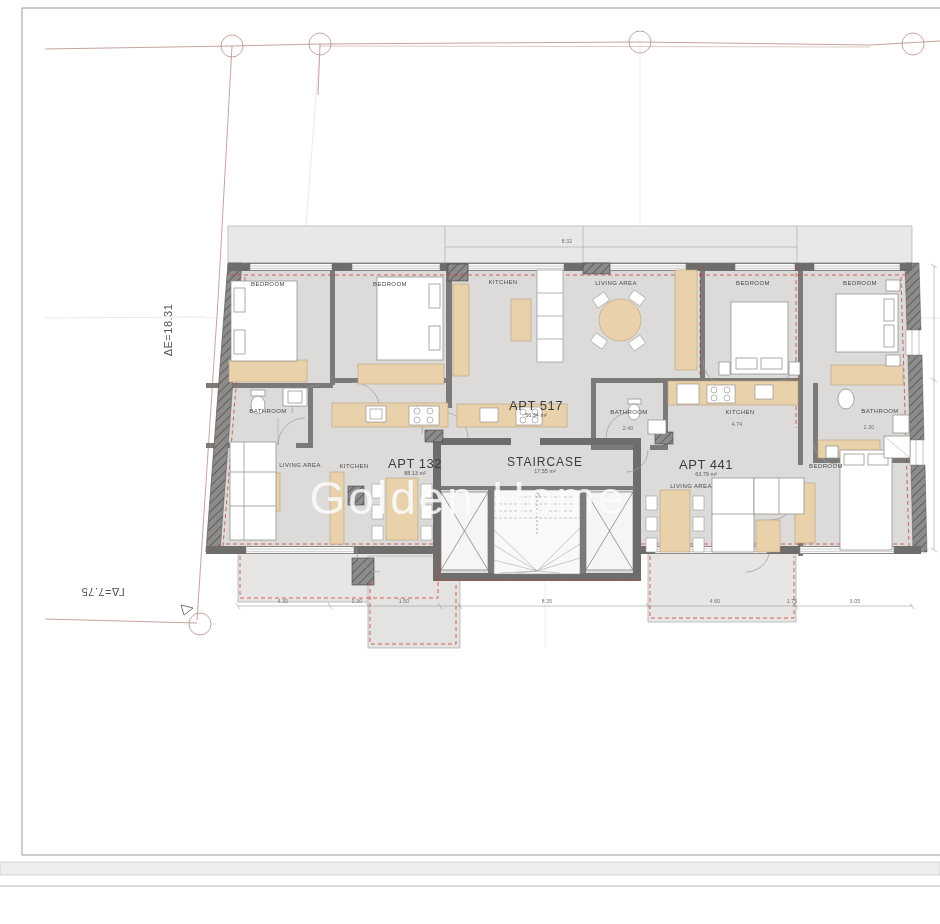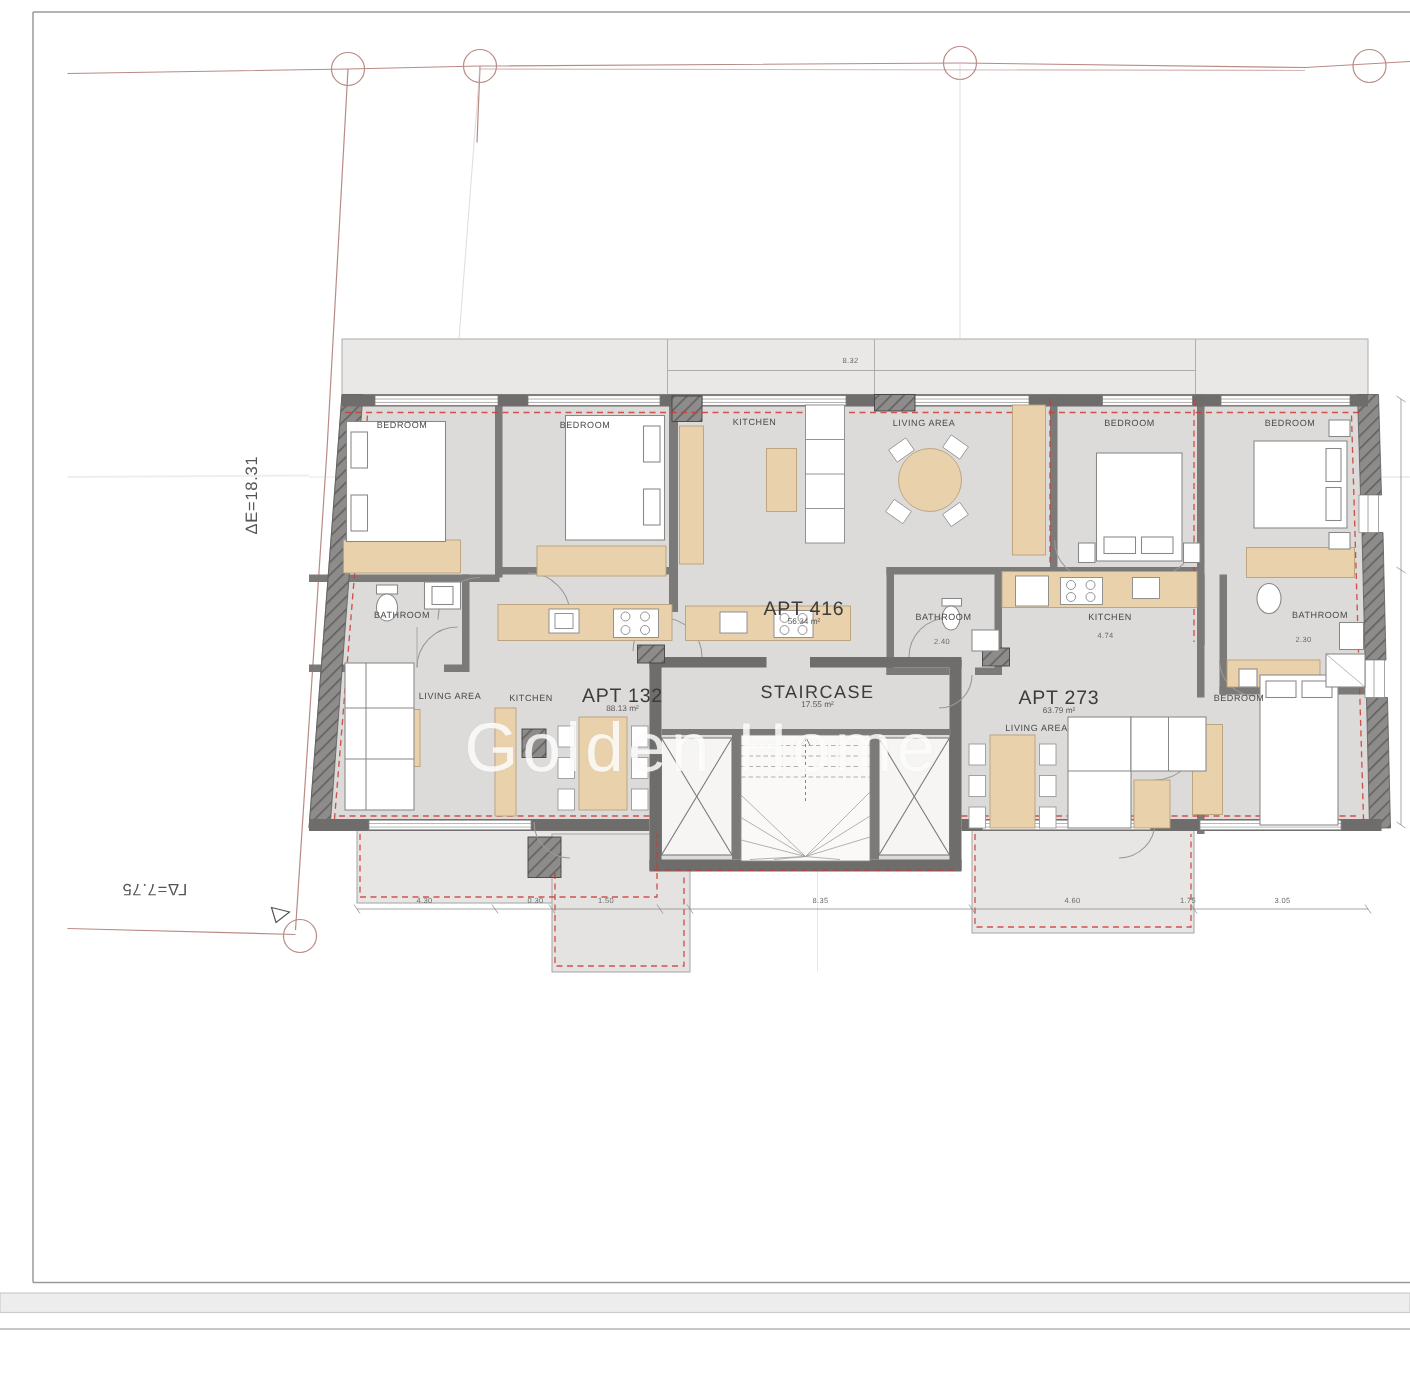--- a/index.html
+++ b/index.html
@@ -406,25 +406,25 @@
 <div class="watermark" style="left:468px;top:462px">Golden Home</div>
 
 <div class="elev-left" style="left:168px;top:330px">ΔE=18.31</div>
 <div class="elev-bottom" style="left:103px;top:592px">ΓΔ=7.75</div>
 
 <div class="apt" style="left:415px;top:466px">
   <div class="apt-name">APT 132</div>
   <div class="apt-area">88.13 m²</div>
 </div>
 <div class="apt" style="left:536px;top:408px">
-  <div class="apt-name">APT 416</div>
+  <div class="apt-name">APT 517</div>
   <div class="apt-area">56.34 m²</div>
 </div>
 <div class="apt" style="left:706px;top:467px">
-  <div class="apt-name">APT 273</div>
+  <div class="apt-name">APT 441</div>
   <div class="apt-area">63.79 m²</div>
 </div>
 <div class="apt stair-lbl" style="left:545px;top:464px">
   <div class="apt-name">STAIRCASE</div>
   <div class="apt-area">17.55 m²</div>
 </div>
 
 <div class="lbl" style="left:268px;top:284px">BEDROOM</div>
 <div class="lbl" style="left:390px;top:284px">BEDROOM</div>
 <div class="lbl" style="left:503px;top:282px">KITCHEN</div>

